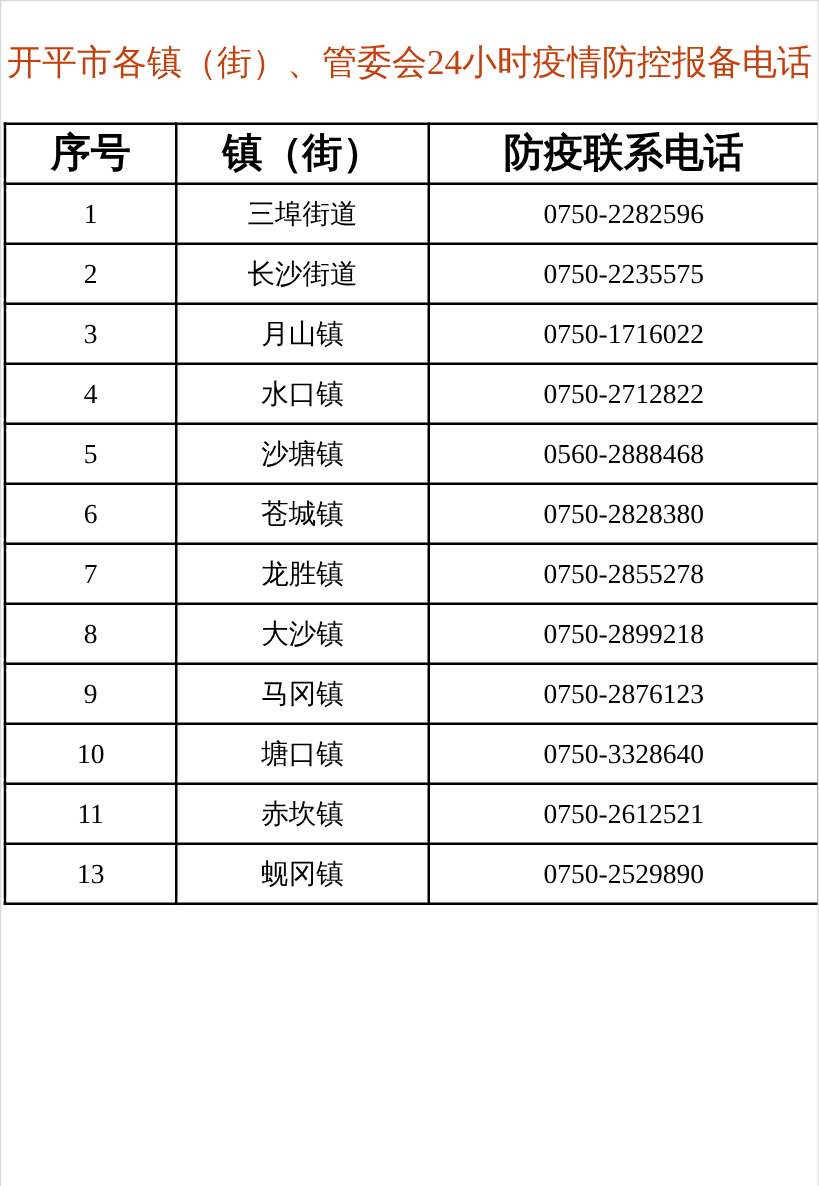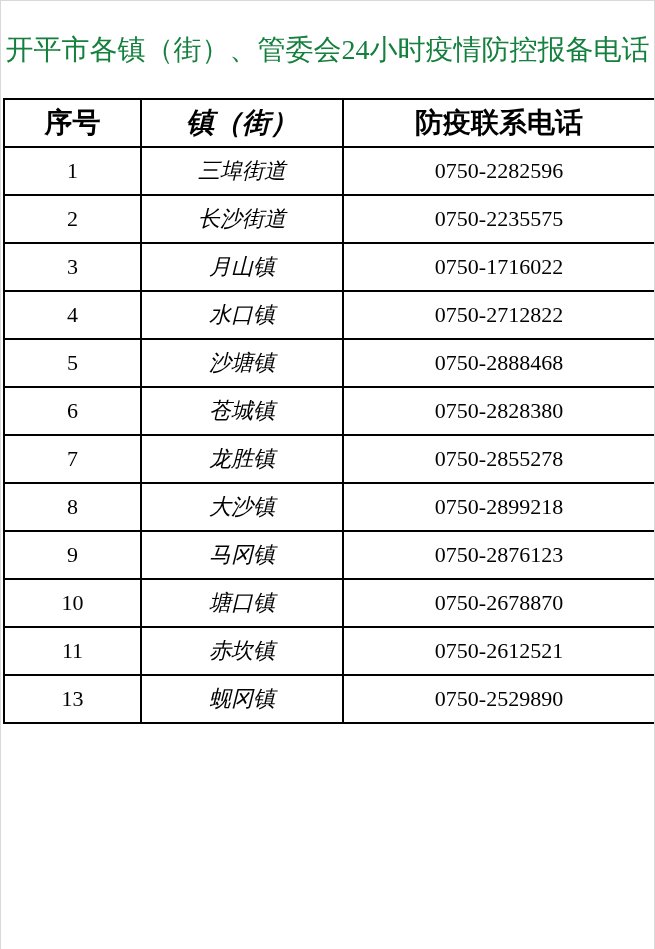--- a/index.html
+++ b/index.html
@@ -26,48 +26,48 @@
     align-items: center;
     justify-content: center;
     box-sizing: border-box;
     padding: 0 4px;
   }
   .title {
     font-size: 28px;
     font-weight: normal;
     letter-spacing: 0px;
     white-space: nowrap;
-    color: #15803d;
+    color: #c2410c;
   }
   table.phone-table {
     width: 651px;
     margin: 0 2px;
     border-collapse: collapse;
     table-layout: fixed;
   }
   table.phone-table th,
   table.phone-table td {
     border: 2px solid #000000;
     text-align: center;
     vertical-align: middle;
     padding: 0;
     overflow: hidden;
   }
   table.phone-table th {
     height: 46px;
-    font-size: 28px;
+    font-size: 32px;
     font-weight: bold;
   }
   table.phone-table td {
     height: 46px;
     font-size: 22px;
     font-weight: normal;
   }
   .col-index { width: 135px; }
-  .col-town  { width: 200px; font-style: italic; }
+  .col-town  { width: 200px; }
   .col-phone { width: 310px; }
   td.col-phone { font-size: 23px; }
 </style>
 </head>
 <body>
 
 <div class="page">
 
   <div class="title-area">
     <div class="title">开平市各镇（街）、管委会24小时疫情防控报备电话</div>
@@ -98,21 +98,21 @@
           <td class="col-phone">0750-1716022</td>
         </tr>
         <tr>
           <td class="col-index">4</td>
           <td class="col-town">水口镇</td>
           <td class="col-phone">0750-2712822</td>
         </tr>
         <tr>
           <td class="col-index">5</td>
           <td class="col-town">沙塘镇</td>
-          <td class="col-phone">0750-2888468</td>
+          <td class="col-phone">0560-2888468</td>
         </tr>
         <tr>
           <td class="col-index">6</td>
           <td class="col-town">苍城镇</td>
           <td class="col-phone">0750-2828380</td>
         </tr>
         <tr>
           <td class="col-index">7</td>
           <td class="col-town">龙胜镇</td>
           <td class="col-phone">0750-2855278</td>
@@ -123,21 +123,21 @@
           <td class="col-phone">0750-2899218</td>
         </tr>
         <tr>
           <td class="col-index">9</td>
           <td class="col-town">马冈镇</td>
           <td class="col-phone">0750-2876123</td>
         </tr>
         <tr>
           <td class="col-index">10</td>
           <td class="col-town">塘口镇</td>
-          <td class="col-phone">0750-2678870</td>
+          <td class="col-phone">0750-3328640</td>
         </tr>
         <tr>
           <td class="col-index">11</td>
           <td class="col-town">赤坎镇</td>
           <td class="col-phone">0750-2612521</td>
         </tr>
         <tr>
           <td class="col-index">13</td>
           <td class="col-town">蚬冈镇</td>
           <td class="col-phone">0750-2529890</td>

